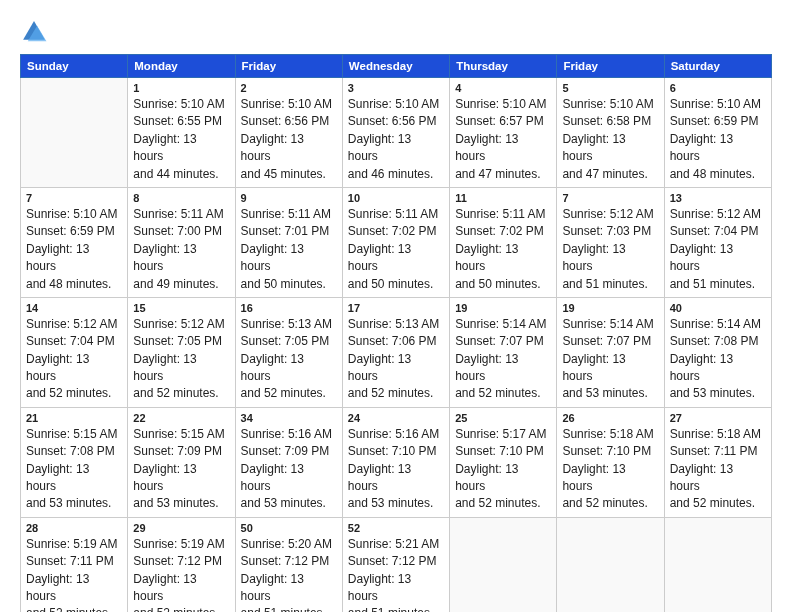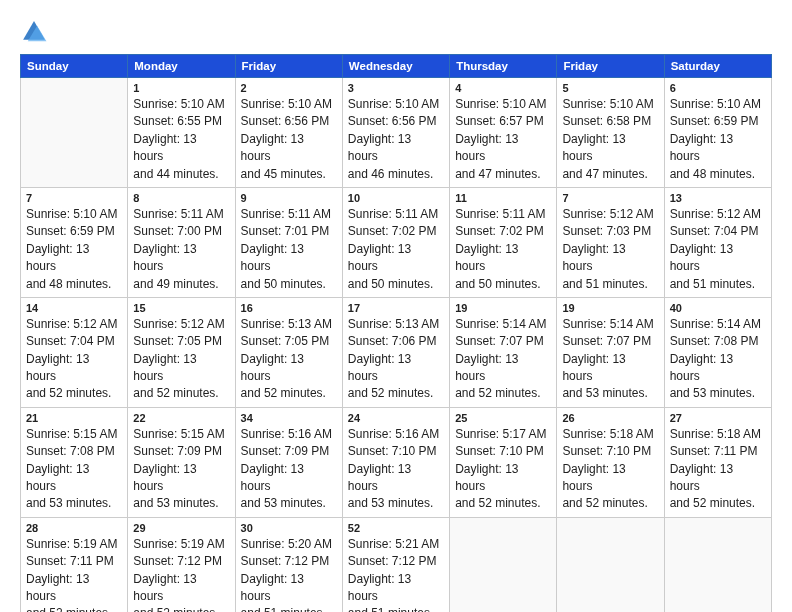--- a/index.html
+++ b/index.html
@@ -248,21 +248,21 @@
         <tr class="week-row">
           <td>
             <span class="day-num">28</span>
             <div class="day-detail">Sunrise: 5:19 AM<br>Sunset: 7:11 PM<br>Daylight: 13 hours<br>and 52 minutes.</div>
           </td>
           <td>
             <span class="day-num">29</span>
             <div class="day-detail">Sunrise: 5:19 AM<br>Sunset: 7:12 PM<br>Daylight: 13 hours<br>and 52 minutes.</div>
           </td>
           <td>
-            <span class="day-num">30</span>
+            <span class="day-num">50</span>
             <div class="day-detail">Sunrise: 5:20 AM<br>Sunset: 7:12 PM<br>Daylight: 13 hours<br>and 51 minutes.</div>
           </td>
           <td>
             <span class="day-num">52</span>
             <div class="day-detail">Sunrise: 5:21 AM<br>Sunset: 7:12 PM<br>Daylight: 13 hours<br>and 51 minutes.</div>
           </td>
           <td class="empty"></td>
           <td class="empty"></td>
           <td class="empty"></td>
         </tr>

